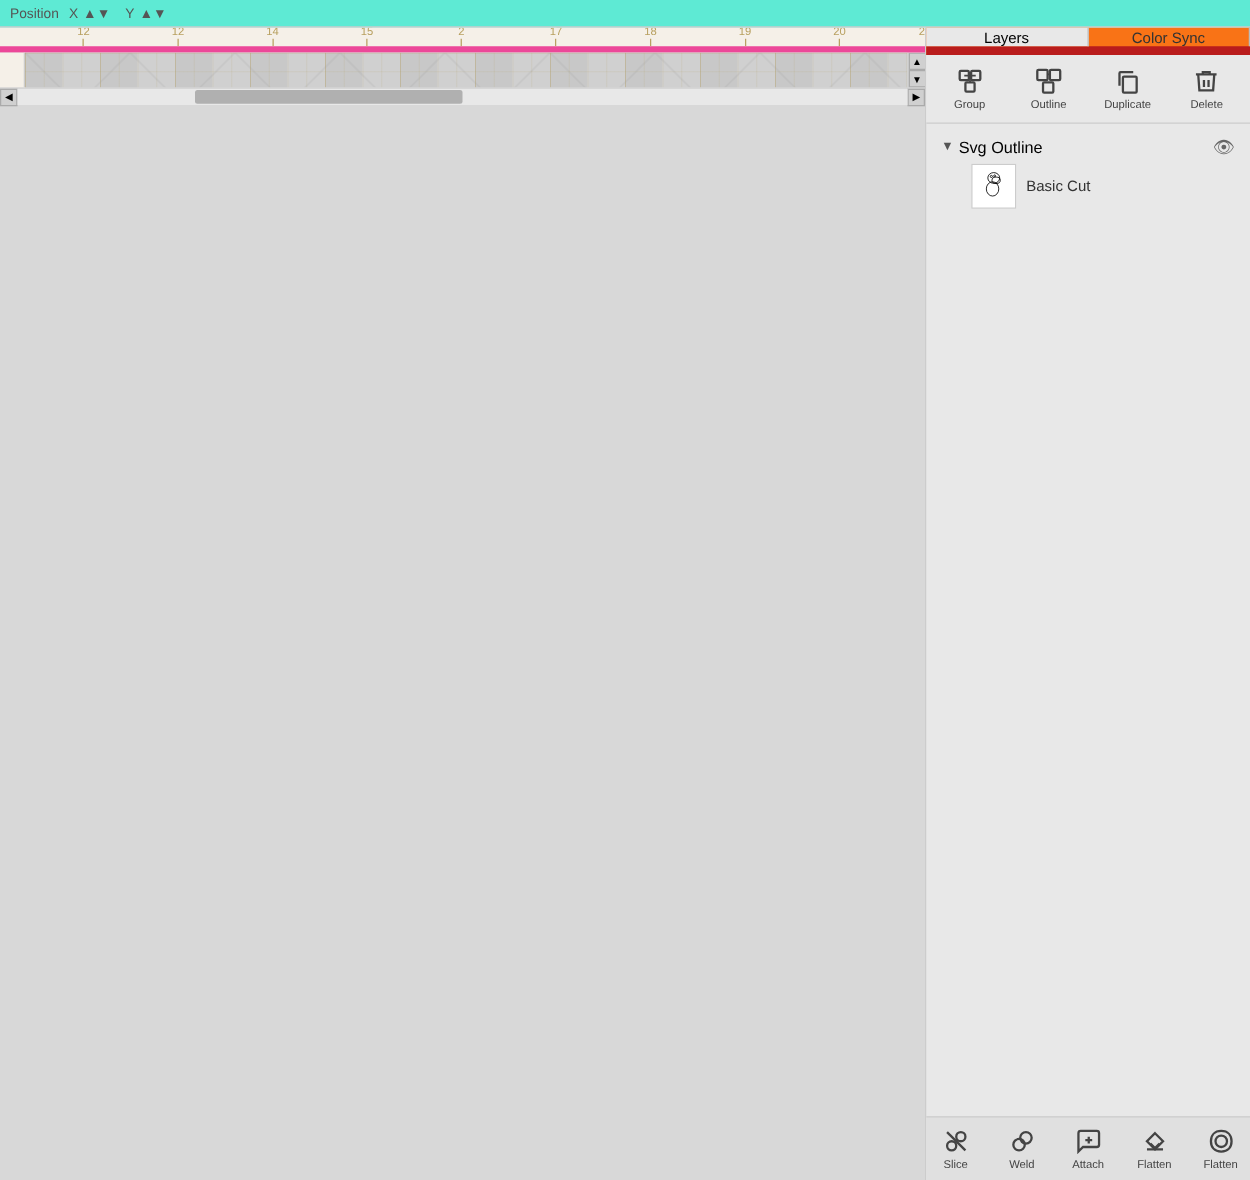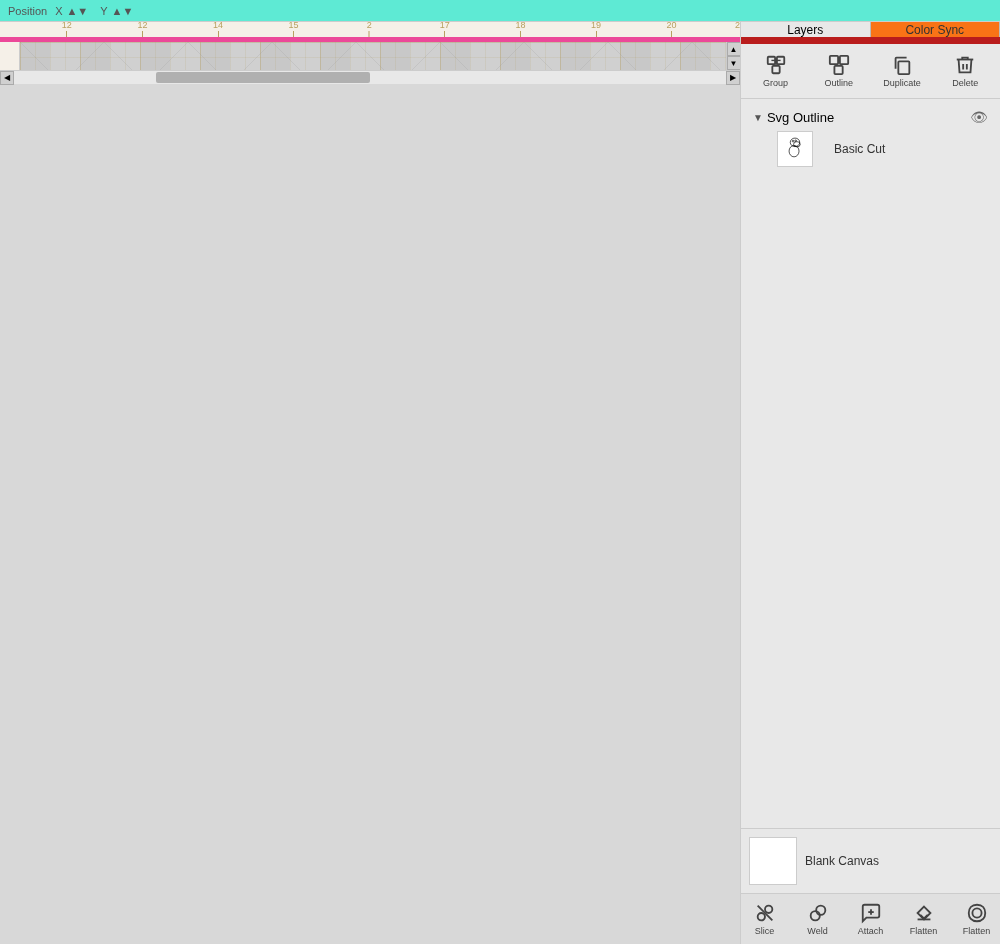--- a/index.html
+++ b/index.html
@@ -227,21 +227,21 @@
     }
 
     .layer-group-header .chevron {
       font-size: 10px;
       color: #555;
     }
 
     .layer-item {
       display: flex;
       align-items: center;
-      gap: 21px;
+      gap: 8px;
       padding: 4px 8px 4px 28px;
     }
 
     .layer-thumbnail {
       width: 36px;
       height: 36px;
       border: 1px solid #ccc;
       background: white;
       display: flex;
       align-items: center;
@@ -468,24 +468,20 @@
               <circle cx="200" cy="130" r="18"></circle>
               <circle cx="255" cy="120" r="16"></circle>
               <ellipse cx="220" cy="340" rx="105" ry="120"></ellipse>
             </svg>
           </div>
           <span class="layer-label">Basic Cut</span>
         </div>
       </div>
     </div>
 
-    <div id="bottom-canvas-section">
-      <div class="canvas-thumb"></div>
-      <span class="canvas-label">Blank Canvas</span>
-    </div>
 
     <div id="bottom-panel-toolbar">
 
       <button class="panel-tool-btn">
         <svg viewBox="0 0 24 24" fill="none" stroke="#444" stroke-width="2" width="22" height="22">
           <path d="M4 4 L20 20"></path>
           <circle cx="8" cy="16" r="4"></circle>
           <circle cx="16" cy="8" r="4"></circle>
         </svg>
         <span>Slice</span>

